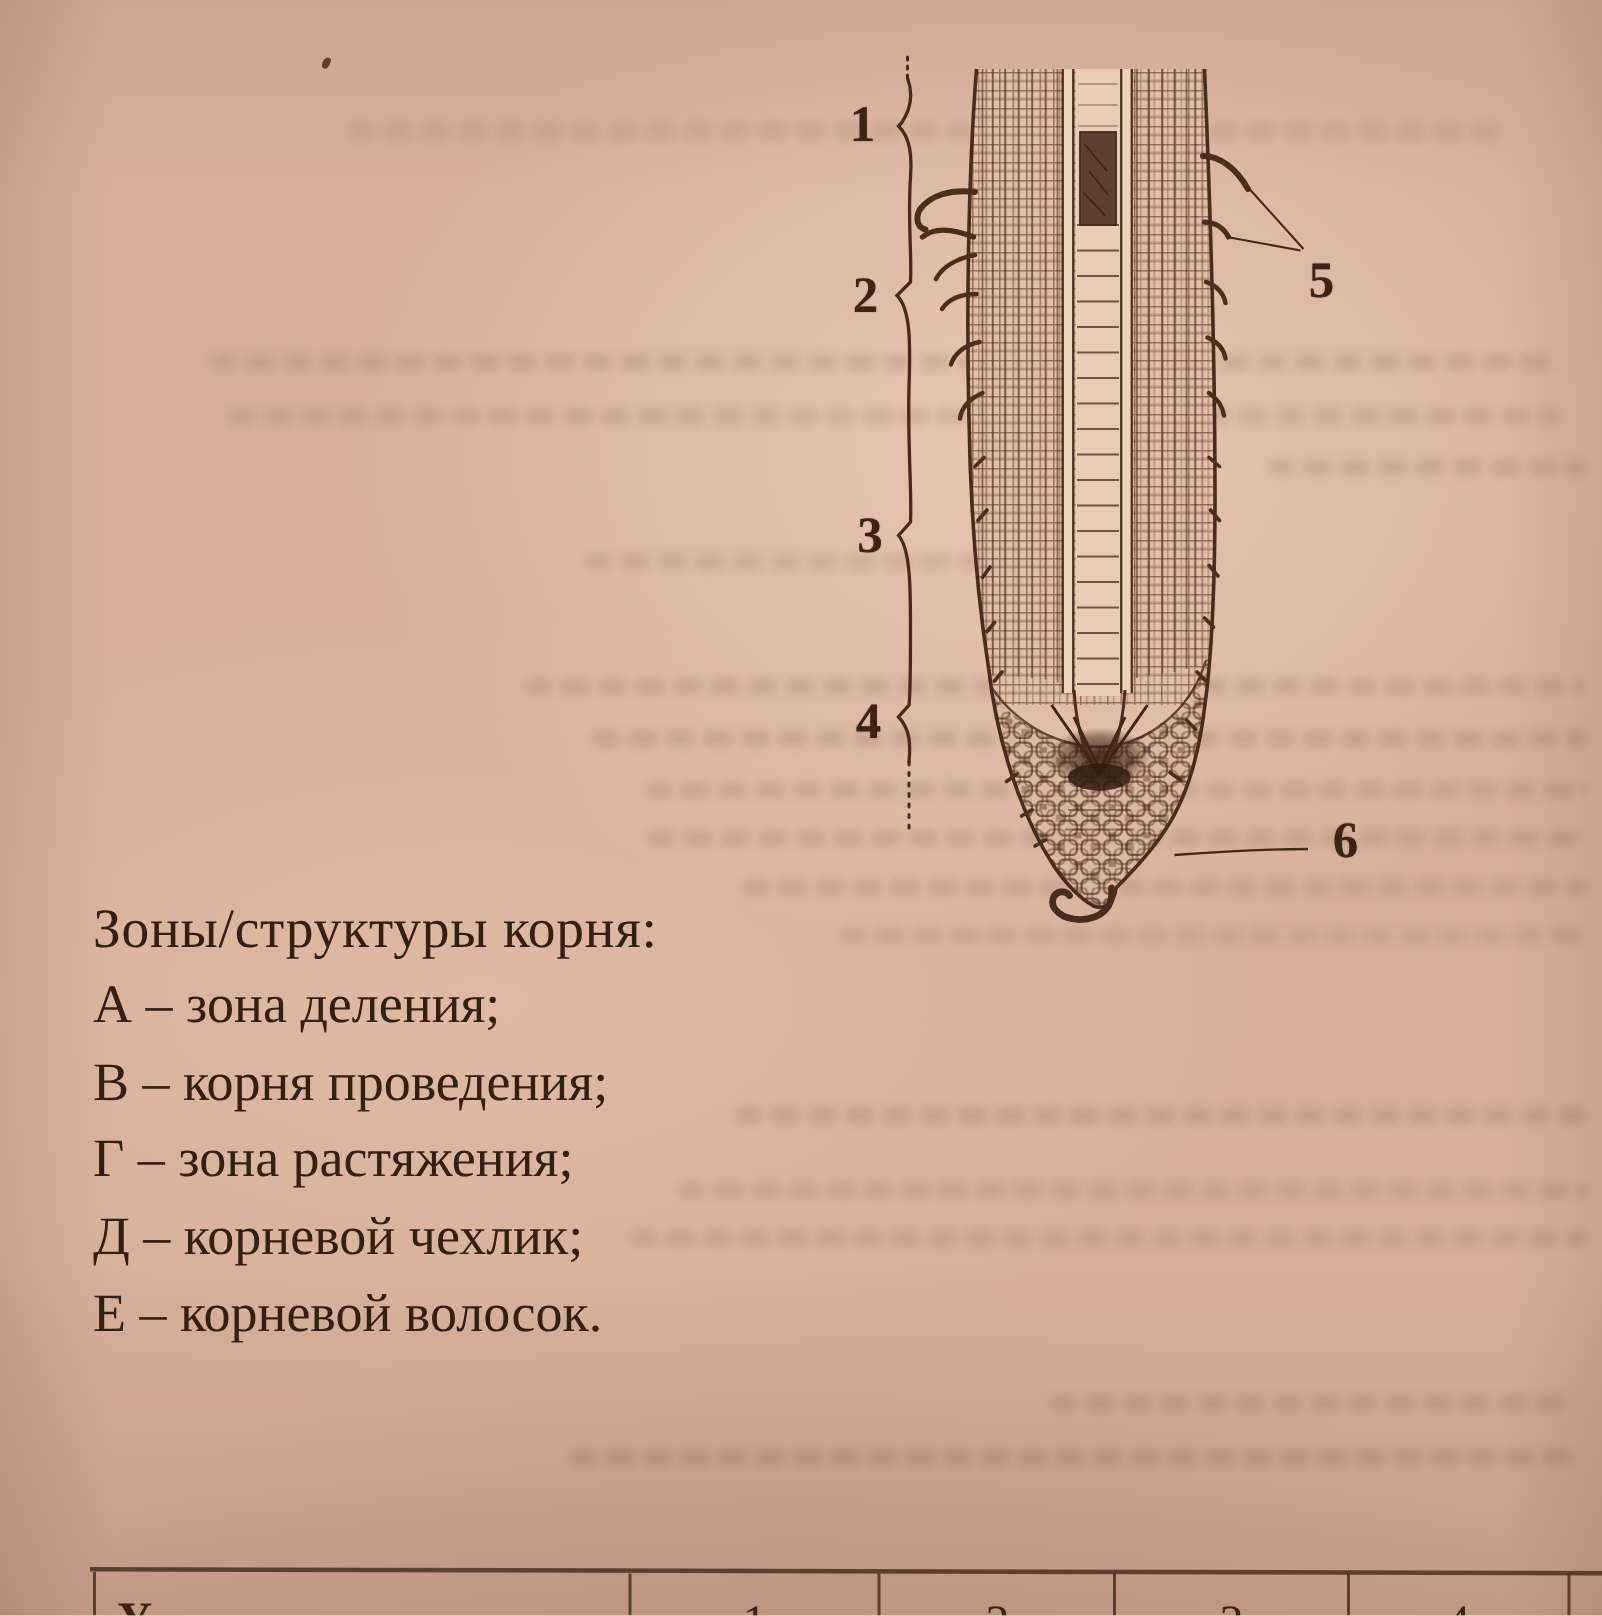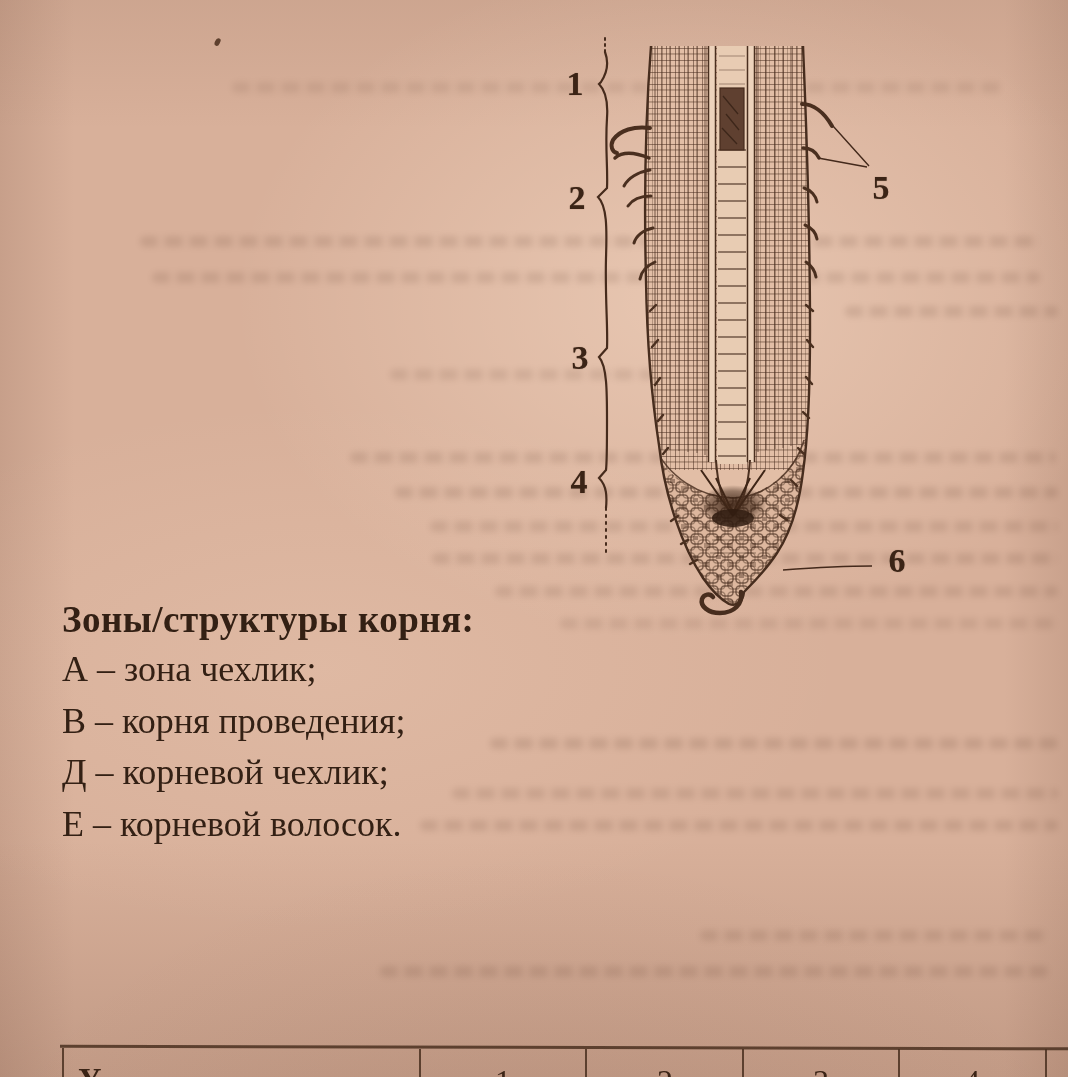--- a/index.html
+++ b/index.html
@@ -29,21 +29,21 @@
     filter:blur(3px);
   }
   
   .num{
     position:absolute;transform:translate(-50%,-50%);
     font-weight:700;font-size:34px;color:#3b2416;
     text-shadow:0 0 1px rgba(59,36,22,.45);
   }
   
   .legend{position:absolute;left:62px;top:596px;width:500px;color:#332014;}
-  .legend-title{font-weight:700;font-size:37px;letter-spacing:.5px;line-height:48px;}
+  .legend-title{font-weight:400;font-size:37px;letter-spacing:.5px;line-height:48px;}
   .legend-item{font-size:36px;line-height:51.5px;}
   
   .t-line{position:absolute;background:rgba(74,48,32,.85);}
   .t-cell-text{
     position:absolute;font-size:32px;color:#3b2416;line-height:34px;
   }
   .speck{
     position:absolute;left:215px;top:38px;width:5px;height:8px;
     background:#4a2e1c;border-radius:60% 40% 50% 50%;
     transform:rotate(25deg);opacity:.85;
@@ -174,22 +174,23 @@
 
   <span class="num" style="left:575px;top:84px">1</span>
   <span class="num" style="left:577px;top:198px">2</span>
   <span class="num" style="left:580px;top:358px">3</span>
   <span class="num" style="left:579px;top:482px">4</span>
   <span class="num" style="left:881px;top:188px">5</span>
   <span class="num" style="left:897px;top:561px">6</span>
 
   <div class="legend">
     <div class="legend-title">Зоны/структуры корня:</div>
-    <div class="legend-item">А – зона чехлик;</div>
+    <div class="legend-item">А – зона деления;</div>
     <div class="legend-item">В – корня проведения;</div>
+    <div class="legend-item">Г – зона растяжения;</div>
     <div class="legend-item">Д – корневой чехлик;</div>
     <div class="legend-item">Е – корневой волосок.</div>
   </div>
 
   <div>
     <div class="t-line" style="left:60px;top:1046px;width:1008px;height:2.5px;transform:rotate(0.15deg)"></div>
     <div class="t-line" style="left:62px;top:1048px;width:2px;height:29px"></div>
     <div class="t-line" style="left:419px;top:1049px;width:2px;height:28px"></div>
     <div class="t-line" style="left:585px;top:1049px;width:2px;height:28px"></div>
     <div class="t-line" style="left:742px;top:1049px;width:2px;height:28px"></div>

